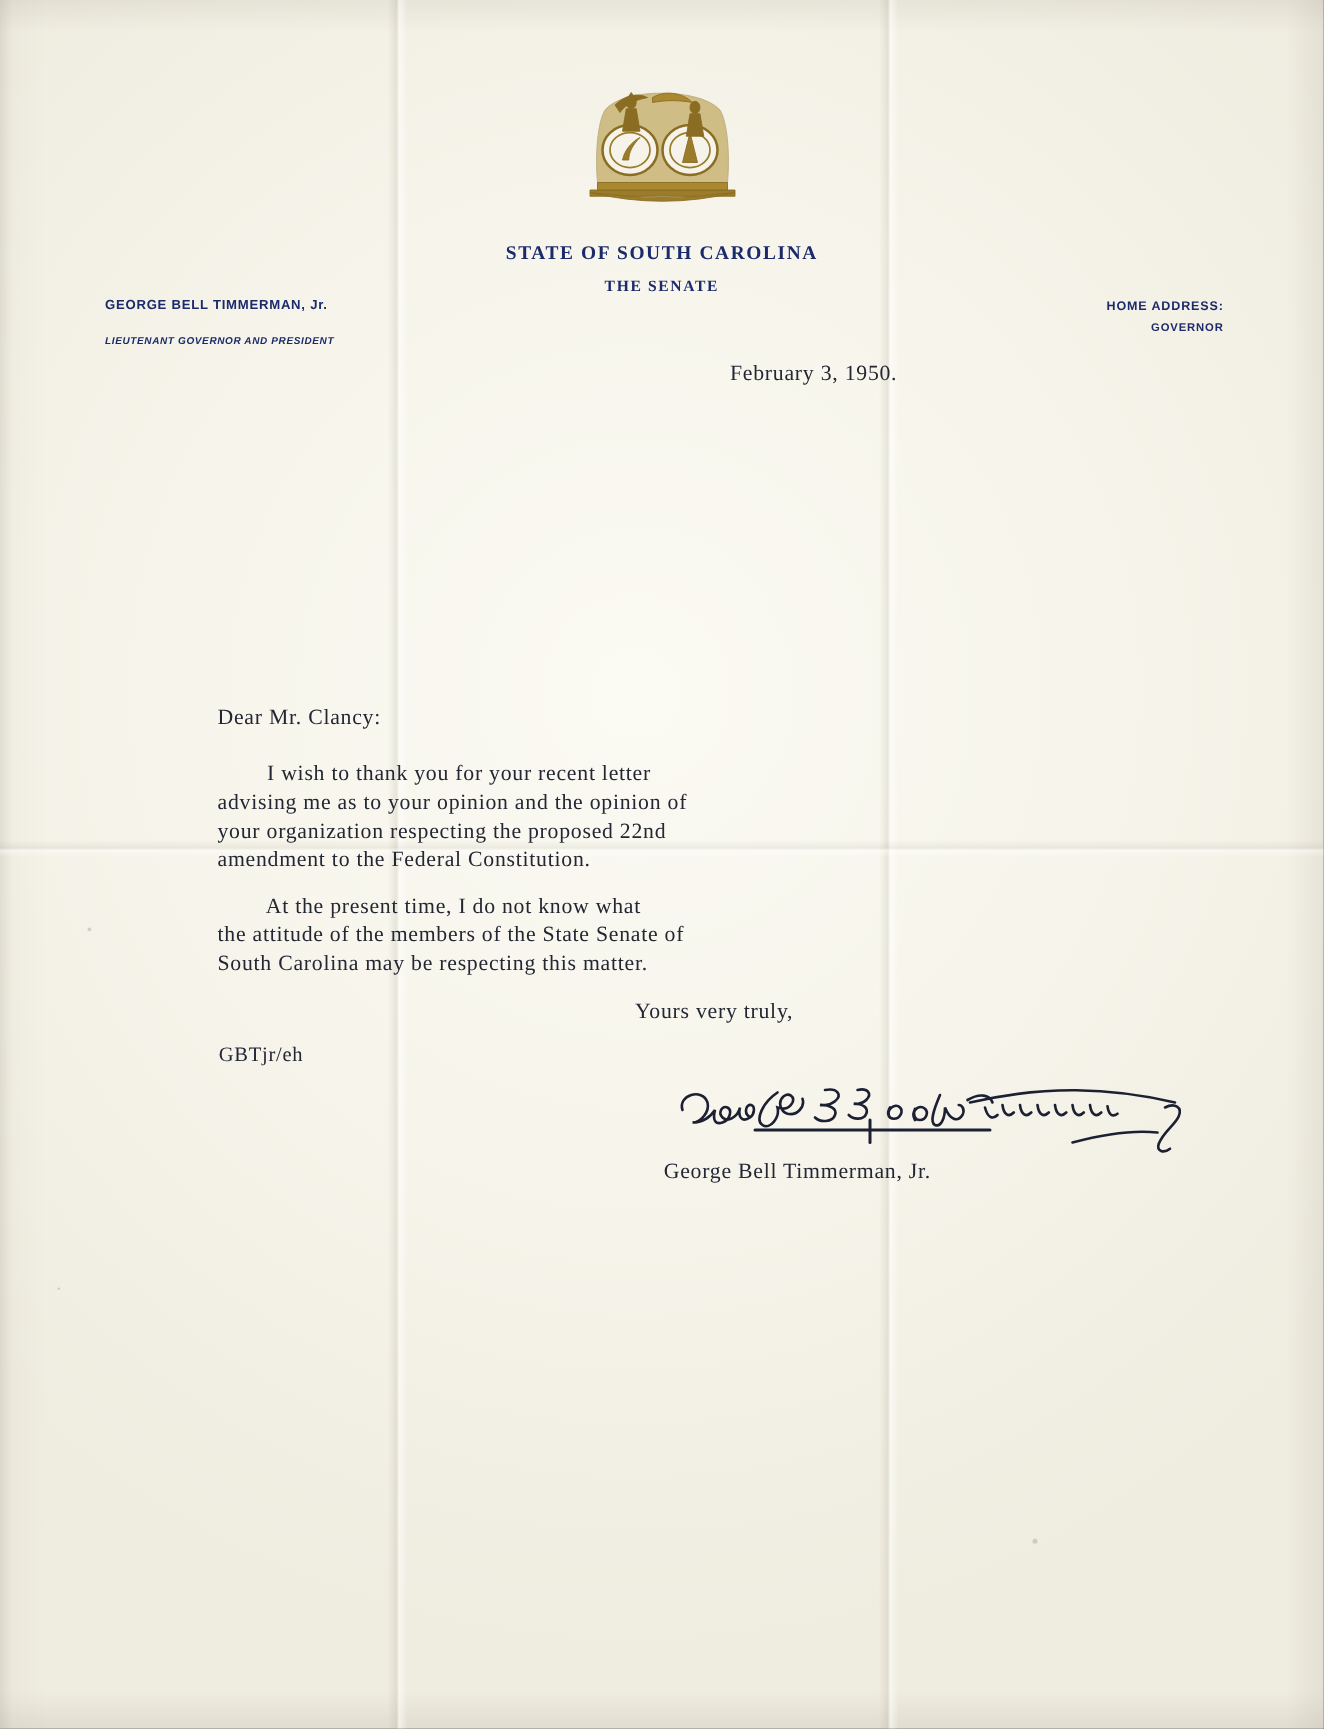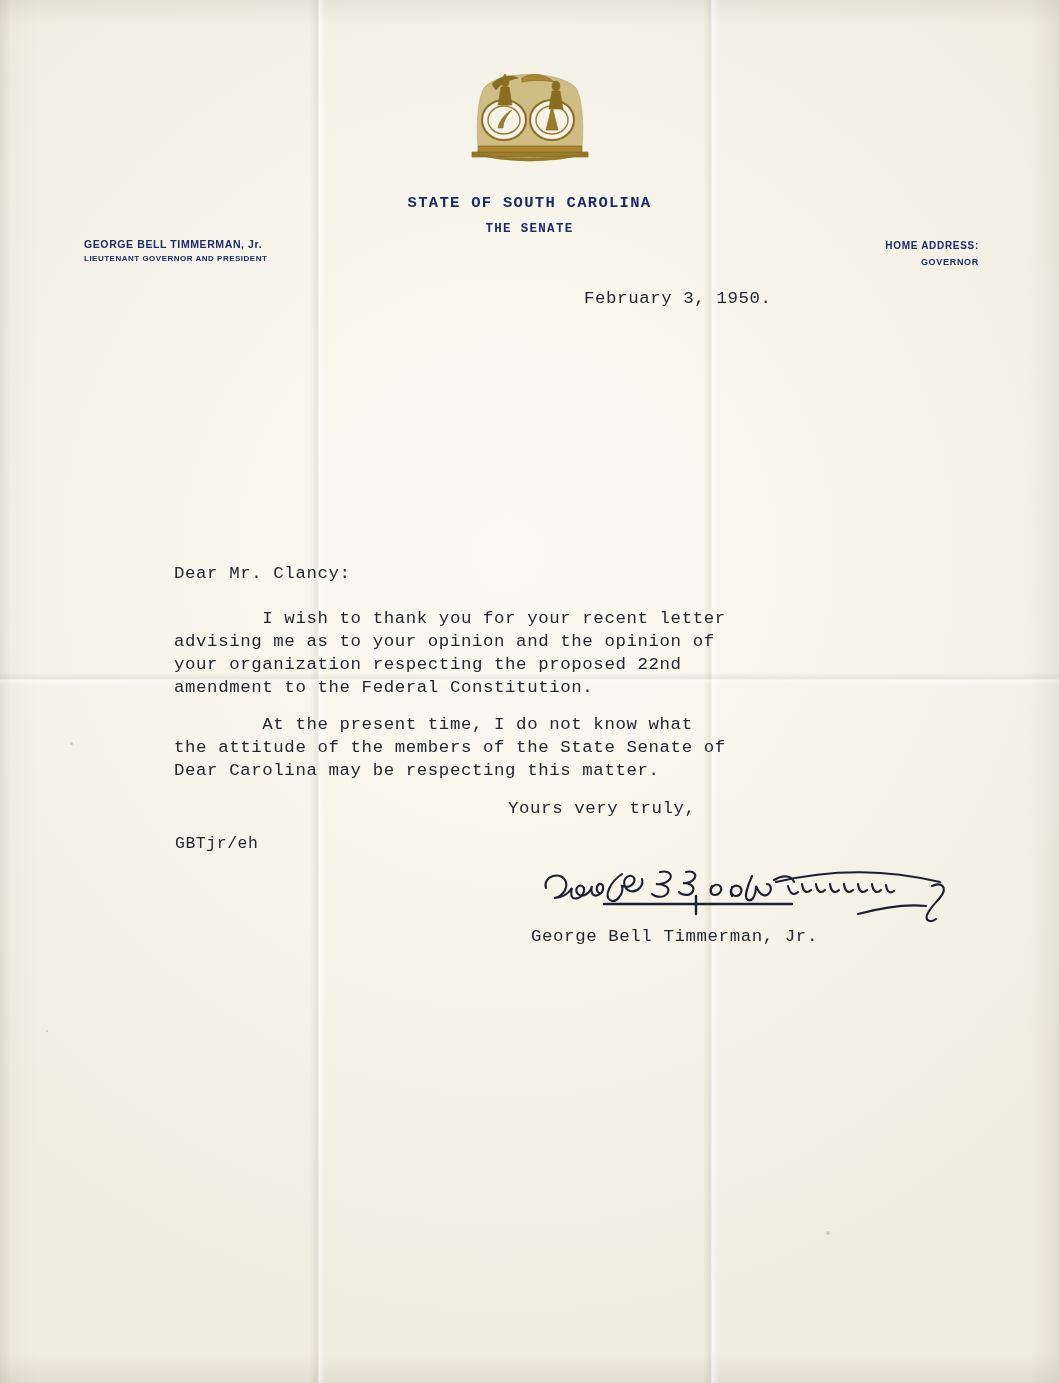--- a/index.html
+++ b/index.html
@@ -71,21 +71,21 @@
     top: 64px;
     width: 132px;
     height: 104px;
   }
   .head-center {
     position: absolute;
     left: 0; right: 0;
     top: 194px;
     text-align: center;
     color: #1b2a6b;
-    font-family: Liberation Mono, monospace;
+    font-family: Liberation Serif, serif;
     font-weight: bold;
   }
   .head-center .l1 {
     font-size: 15.5px;
     letter-spacing: 1.3px;
   }
   .head-center .l2 {
     font-size: 12.5px;
     letter-spacing: 1.3px;
     margin-top: 10px;
@@ -97,37 +97,37 @@
   }
   .head-left {
     position: absolute;
     left: 84px;
     top: 238px;
     color: #1b2a6b;
     font-family: "Liberation Sans", sans-serif;
     font-weight: bold;
   }
   .head-left .n1 { font-size: 10.5px; letter-spacing: .6px; }
-  .head-left .n2 { font-size: 8px; letter-spacing: .5px; margin-top: 4px; }
+  .head-left .n2 { font-size: 8px; letter-spacing: .5px; margin-top: 18px; font-style: italic; }
   .head-right {
     position: absolute;
     right: 80px;
     top: 240px;
     text-align: right;
     color: #1b2a6b;
     font-family: "Liberation Sans", sans-serif;
     font-weight: bold;
   }
   .head-right .r1 { font-size: 10px; letter-spacing: .7px; }
   .head-right .r2 { font-size: 9px; letter-spacing: .7px; margin-top: 6px; }
 
   
   .typed {
     position: absolute;
-    font-family: Liberation Mono, monospace;
+    font-family: Liberation Serif, serif;
     color: #232733;
     font-size: 17.4px;
     line-height: 23px;
     letter-spacing: 0.6px;
     white-space: pre;
   }
   #date      { left: 584px; top: 287px; }
   #addressee { left: 174px; top: 477px; }
   #salutation{ left: 174px; top: 562px; }
   #para1     { left: 174px; top: 607px; }
@@ -199,21 +199,21 @@
   </div>
 
   <div class="typed" id="date">February 3, 1950.</div>
   <div class="typed" id="salutation">Dear Mr. Clancy:</div>
   <div class="typed" id="para1">        I wish to thank you for your recent letter
 advising me as to your opinion and the opinion of
 your organization respecting the proposed 22nd
 amendment to the Federal Constitution.</div>
   <div class="typed" id="para2">        At the present time, I do not know what
 the attitude of the members of the State Senate of
-Dear Carolina may be respecting this matter.</div>
+South Carolina may be respecting this matter.</div>
   <div class="typed" id="closing">Yours very truly,</div>
   <div class="typed" id="initials">GBTjr/eh</div>
 
   <svg id="signature" viewBox="0 0 420 68" aria-hidden="true">
     <g fill="none" stroke="#1d2033" stroke-width="2.1" stroke-linecap="round">
       <path d="M10 30 c-4 -12 16 -18 20 -6 c2 8 -6 16 -12 16 c8 0 14 -4 18 -10 c-2 8 0 12 6 10 c6 -2 8 -10 4 -12 c-4 -2 -8 4 -4 8 c4 4 12 0 14 -8 c-2 8 2 12 8 8 c4 -3 4 -9 1 -10 c-4 -1 -6 6 -2 9"></path>
       <path d="M86 16 c-12 8 -18 22 -12 26 c6 4 14 -6 12 -14 c6 2 10 0 12 -4 c2 -5 -3 -8 -7 -5 c-5 4 -3 12 3 14 c8 2 14 -6 12 -12"></path>
       <path d="M124 14 c10 -2 14 4 8 9 c-5 4 -12 3 -12 3 c8 0 14 3 12 8 c-2 6 -12 6 -16 2"></path>
       <path d="M150 14 c8 -2 12 3 7 8 c-4 4 -10 3 -10 3 c7 0 12 3 10 8 c-2 5 -10 5 -14 1"></path>
       <path d="M176 36 c-4 -6 4 -12 8 -8 c3 3 0 9 -5 9 c-4 0 -6 -4 -3 -9"></path>

